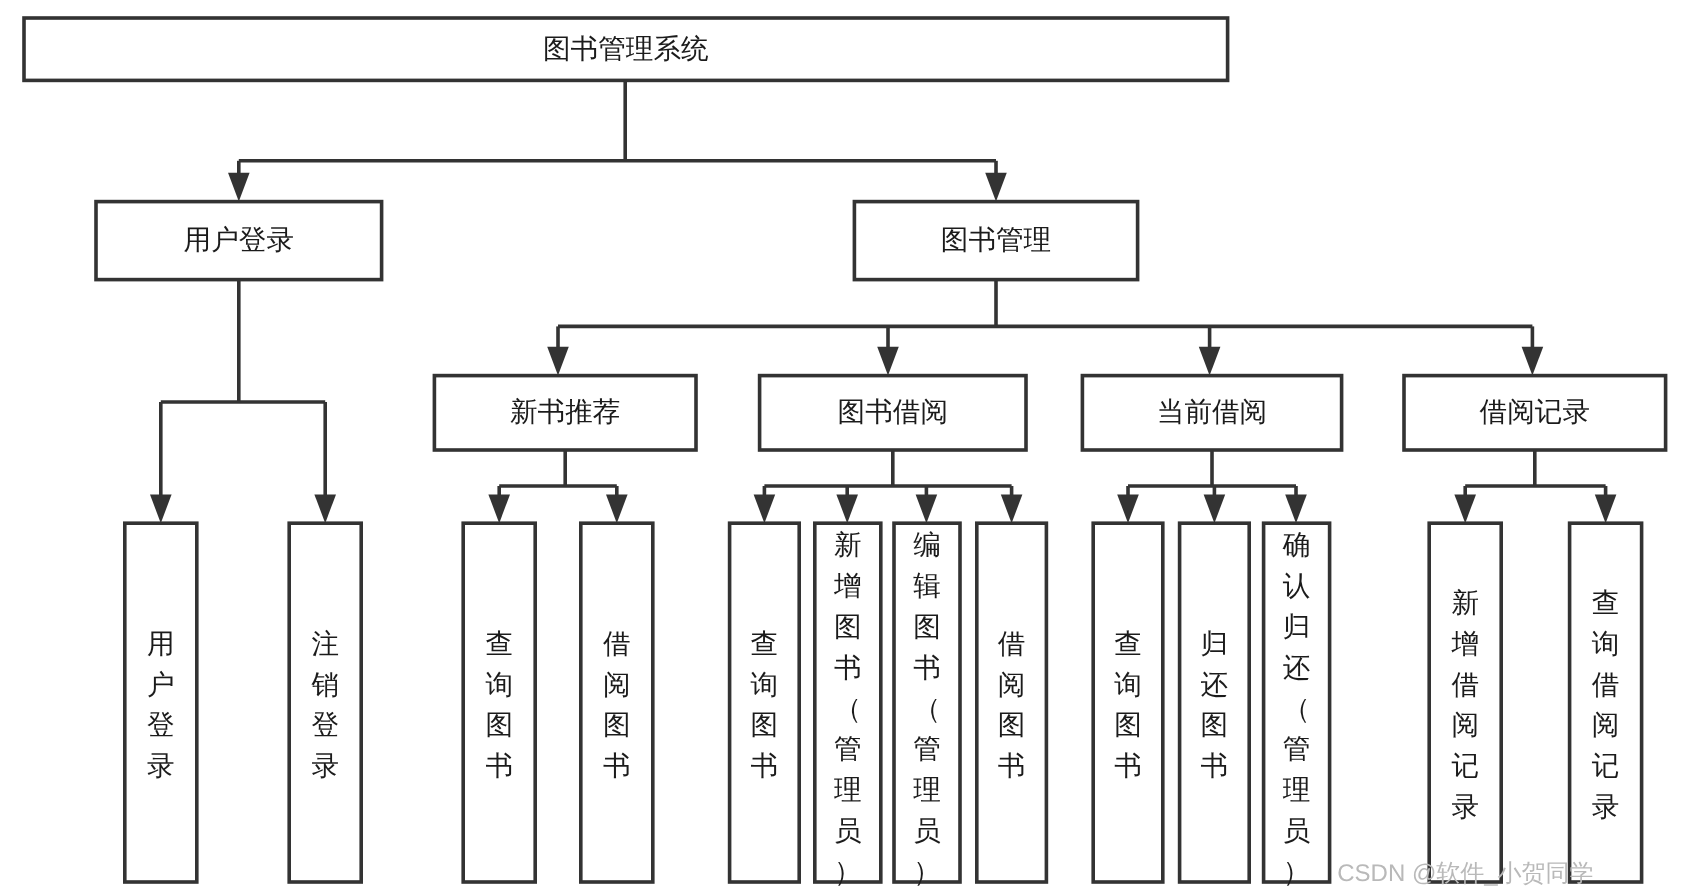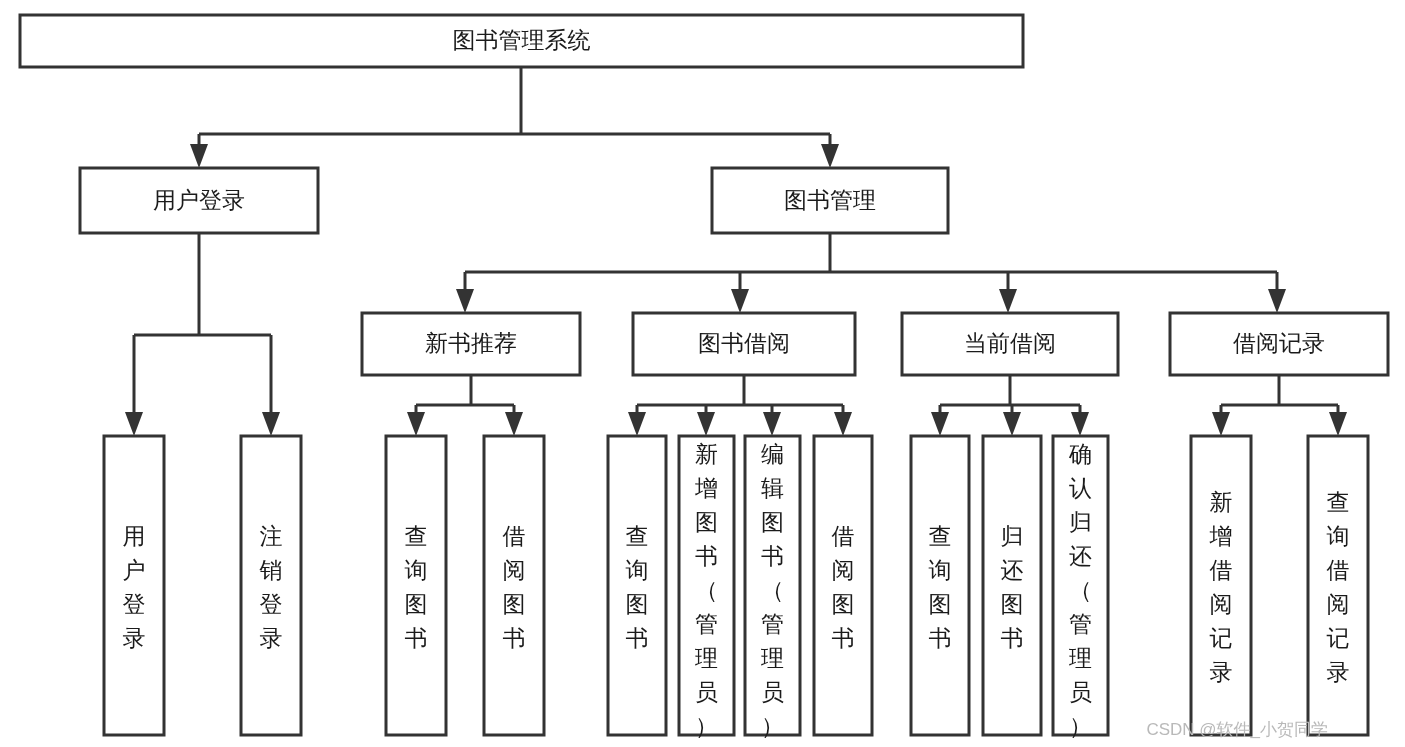--- a/index.html
+++ b/index.html
@@ -52,21 +52,21 @@
   }
   .arrow-head {
     fill: #333333;
     stroke: none;
   }
   .watermark {
     position: absolute;
     right: 8px;
     bottom: 6px;
     color: #b9b9b9;
-    font-size: 17px;
+    font-size: 20px;
     font-family: "Liberation Sans", "DejaVu Sans", sans-serif;
     white-space: nowrap;
     user-select: none;
   }
 </style>
 </head>
 <body>
 
 <div id="diagram-root">
   <svg id="flow" viewBox="0 0 1405 747" xmlns="http://www.w3.org/2000/svg">

